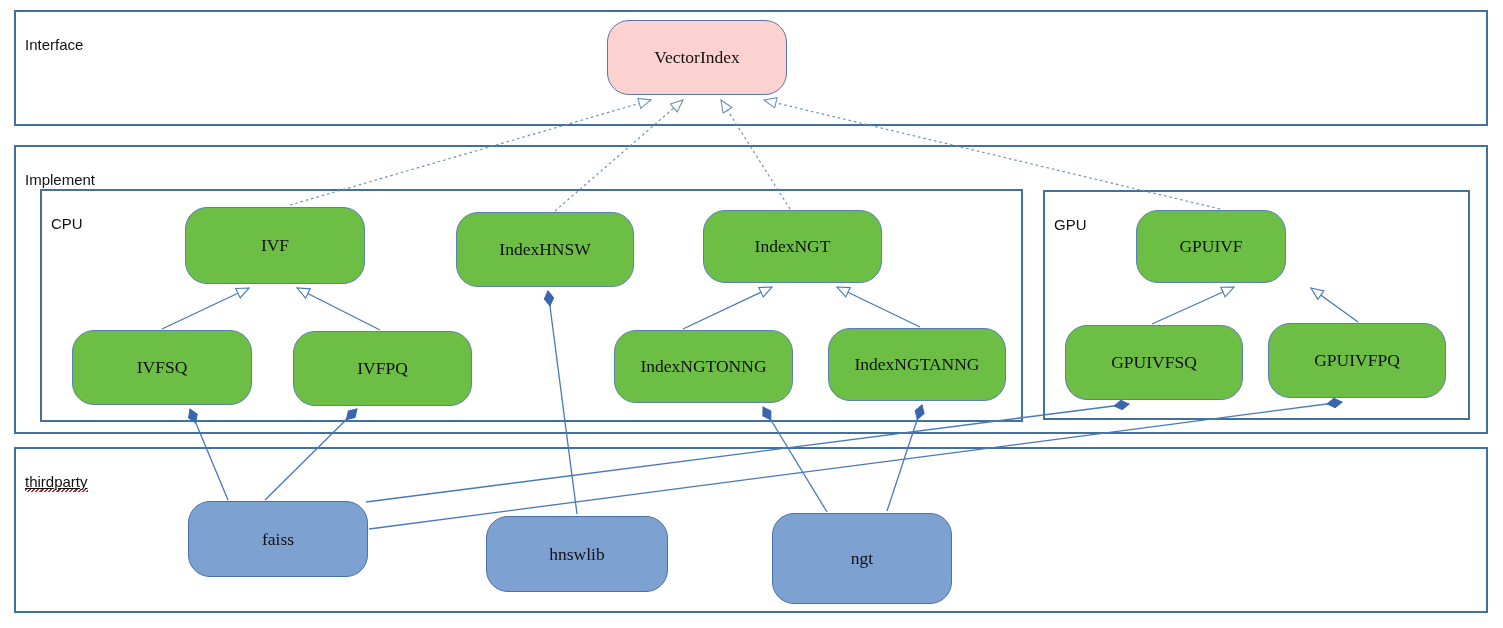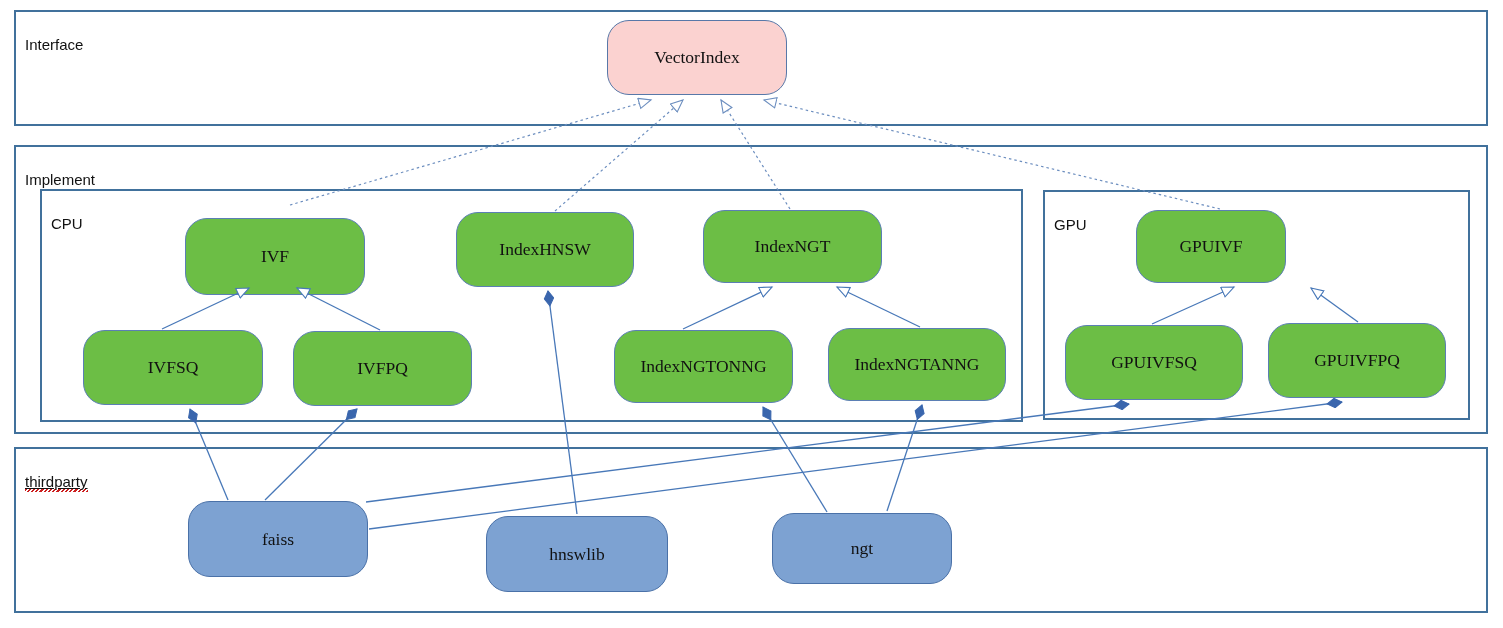--- a/index.html
+++ b/index.html
@@ -41,30 +41,30 @@
   </div>
 
   <div class="container" style="left:14px;top:447px;width:1474px;height:166px;">
     <span class="clabel underlined"><span>thirdparty</span><span class="squiggle"></span></span>
   </div>
 
   <div class="node pink" style="left:607px;top:20px;width:180px;height:75px;">
     <span>VectorIndex</span>
   </div>
 
-  <div class="node green" style="left:185px;top:218px;width:180px;height:77px;">
+  <div class="node green" style="left:185px;top:207px;width:180px;height:77px;">
     <span>IVF</span>
   </div>
   <div class="node green" style="left:456px;top:212px;width:178px;height:75px;">
     <span>IndexHNSW</span>
   </div>
   <div class="node green" style="left:703px;top:210px;width:179px;height:73px;font-family:Liberation Serif, serif;">
     <span>IndexNGT</span>
   </div>
-  <div class="node green" style="left:83px;top:330px;width:180px;height:75px;">
+  <div class="node green" style="left:72px;top:330px;width:180px;height:75px;">
     <span>IVFSQ</span>
   </div>
   <div class="node green" style="left:293px;top:331px;width:179px;height:75px;">
     <span>IVFPQ</span>
   </div>
   <div class="node green" style="left:614px;top:330px;width:179px;height:73px;">
     <span>IndexNGTONNG</span>
   </div>
   <div class="node green" style="left:828px;top:328px;width:178px;height:73px;">
     <span>IndexNGTANNG</span>
@@ -79,21 +79,21 @@
   <div class="node green" style="left:1268px;top:323px;width:178px;height:75px;align-items:center;">
     <span>GPUIVFPQ</span>
   </div>
 
   <div class="node blue" style="left:188px;top:501px;width:180px;height:76px;">
     <span>faiss</span>
   </div>
   <div class="node blue" style="left:486px;top:516px;width:182px;height:76px;">
     <span>hnswlib</span>
   </div>
-  <div class="node blue" style="left:772px;top:513px;width:180px;height:71px;">
+  <div class="node blue" style="left:772px;top:513px;width:180px;height:91px;">
     <span>ngt</span>
   </div>
 
   <svg class="edges" width="1503" height="628" viewBox="0 0 1503 628">
     <defs>
       <marker id="triSolid" markerUnits="userSpaceOnUse" markerWidth="15" markerHeight="13" refX="13" refY="6" orient="auto">
         <path d="M0.8,0.8 L13,6 L0.8,11.2 Z" fill="#ffffff" stroke="#4878b8" stroke-width="1.1"></path>
       </marker>
       <marker id="triDash" markerUnits="userSpaceOnUse" markerWidth="15" markerHeight="13" refX="13" refY="6" orient="auto">
         <path d="M0.8,0.8 L13,6 L0.8,11.2 Z" fill="#ffffff" stroke="#6c8ebf" stroke-width="1.1"></path>

